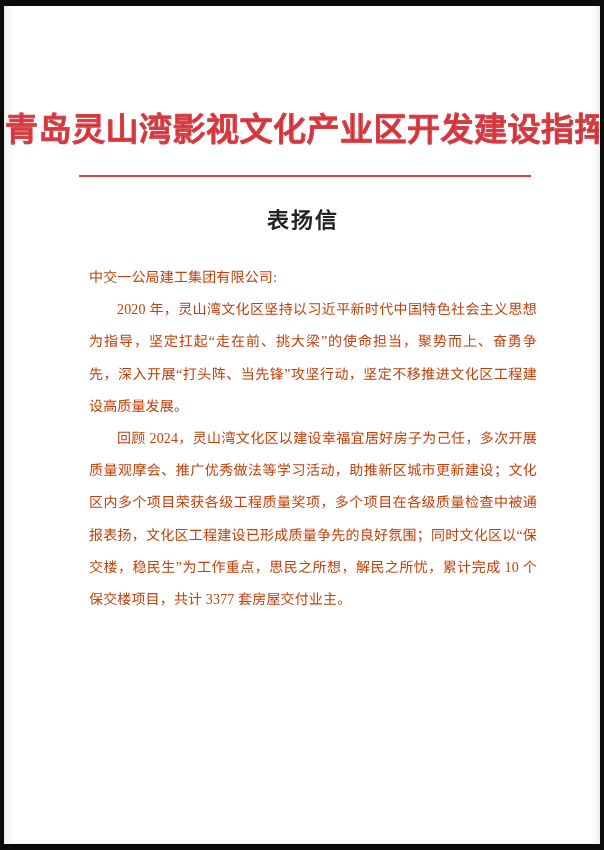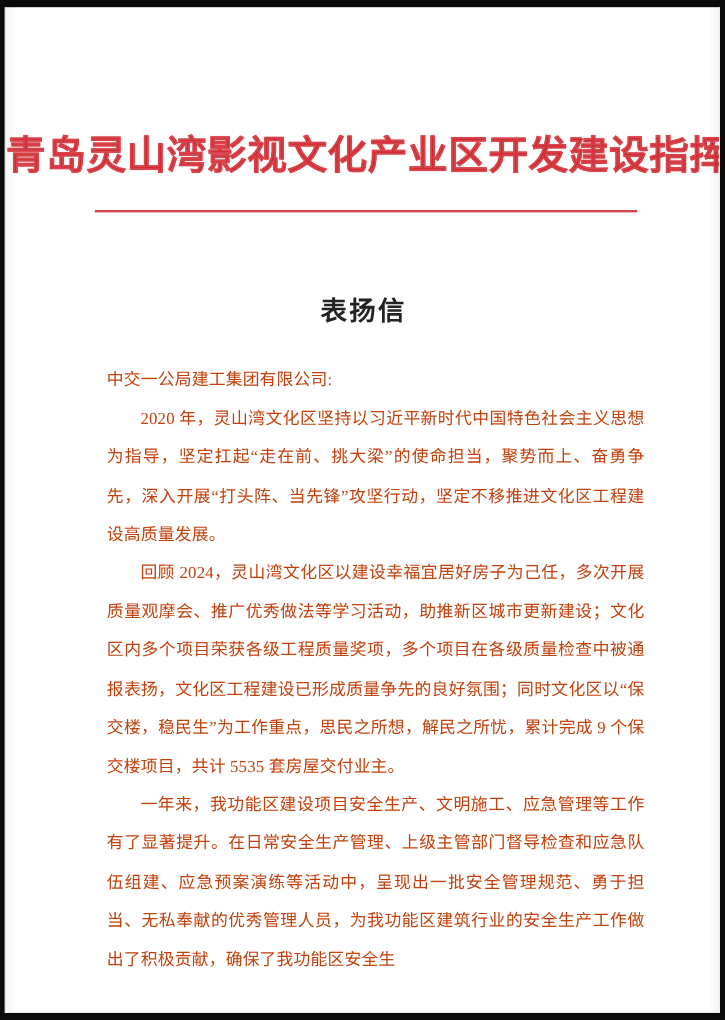--- a/index.html
+++ b/index.html
@@ -123,37 +123,35 @@
   }
 
   .para {
     margin: 0;
     text-indent: 2em;
   }
 
   
   .body-copy, .doc-title {
     text-rendering: optimizeLegibility;
-    margin-top: 40px;
   }
 </style>
 </head>
 <body>
 
 <div class="page-wrap">
   <div class="paper">
 
     <div class="letterhead">
       <span class="letterhead-title">青岛灵山湾影视文化产业区开发建设指挥部</span>
       <div class="letterhead-rule"></div>
     </div>
 
     <div class="doc-title">表扬信</div>
 
     <div class="body-copy">
       <p class="salutation">中交一公局建工集团有限公司:</p>
       <p class="para">2020 年，灵山湾文化区坚持以习近平新时代中国特色社会主义思想为指导，坚定扛起“走在前、挑大梁”的使命担当，聚势而上、奋勇争先，深入开展“打头阵、当先锋”攻坚行动，坚定不移推进文化区工程建设高质量发展。</p>
-      <p class="para">回顾 2024，灵山湾文化区以建设幸福宜居好房子为己任，多次开展质量观摩会、推广优秀做法等学习活动，助推新区城市更新建设；文化区内多个项目荣获各级工程质量奖项，多个项目在各级质量检查中被通报表扬，文化区工程建设已形成质量争先的良好氛围；同时文化区以“保交楼，稳民生”为工作重点，思民之所想，解民之所忧，累计完成 9 个保交楼项目，共计 5535 套房屋交付业主。</p>
-      <p class="para">一年来，我功能区建设项目安全生产、文明施工、应急管理等工作有了显著提升。在日常安全生产管理、上级主管部门督导检查和应急队伍组建、应急预案演练等活动中，呈现出一批安全管理规范、勇于担当、无私奉献的优秀管理人员，为我功能区建筑行业的安全生产工作做出了积极贡献，确保了我功能区安全生</p>
+      <p class="para">回顾 2024，灵山湾文化区以建设幸福宜居好房子为己任，多次开展质量观摩会、推广优秀做法等学习活动，助推新区城市更新建设；文化区内多个项目荣获各级工程质量奖项，多个项目在各级质量检查中被通报表扬，文化区工程建设已形成质量争先的良好氛围；同时文化区以“保交楼，稳民生”为工作重点，思民之所想，解民之所忧，累计完成 10 个保交楼项目，共计 3377 套房屋交付业主。</p>
     </div>
 
   </div>
 </div>
 
 </body></html>

